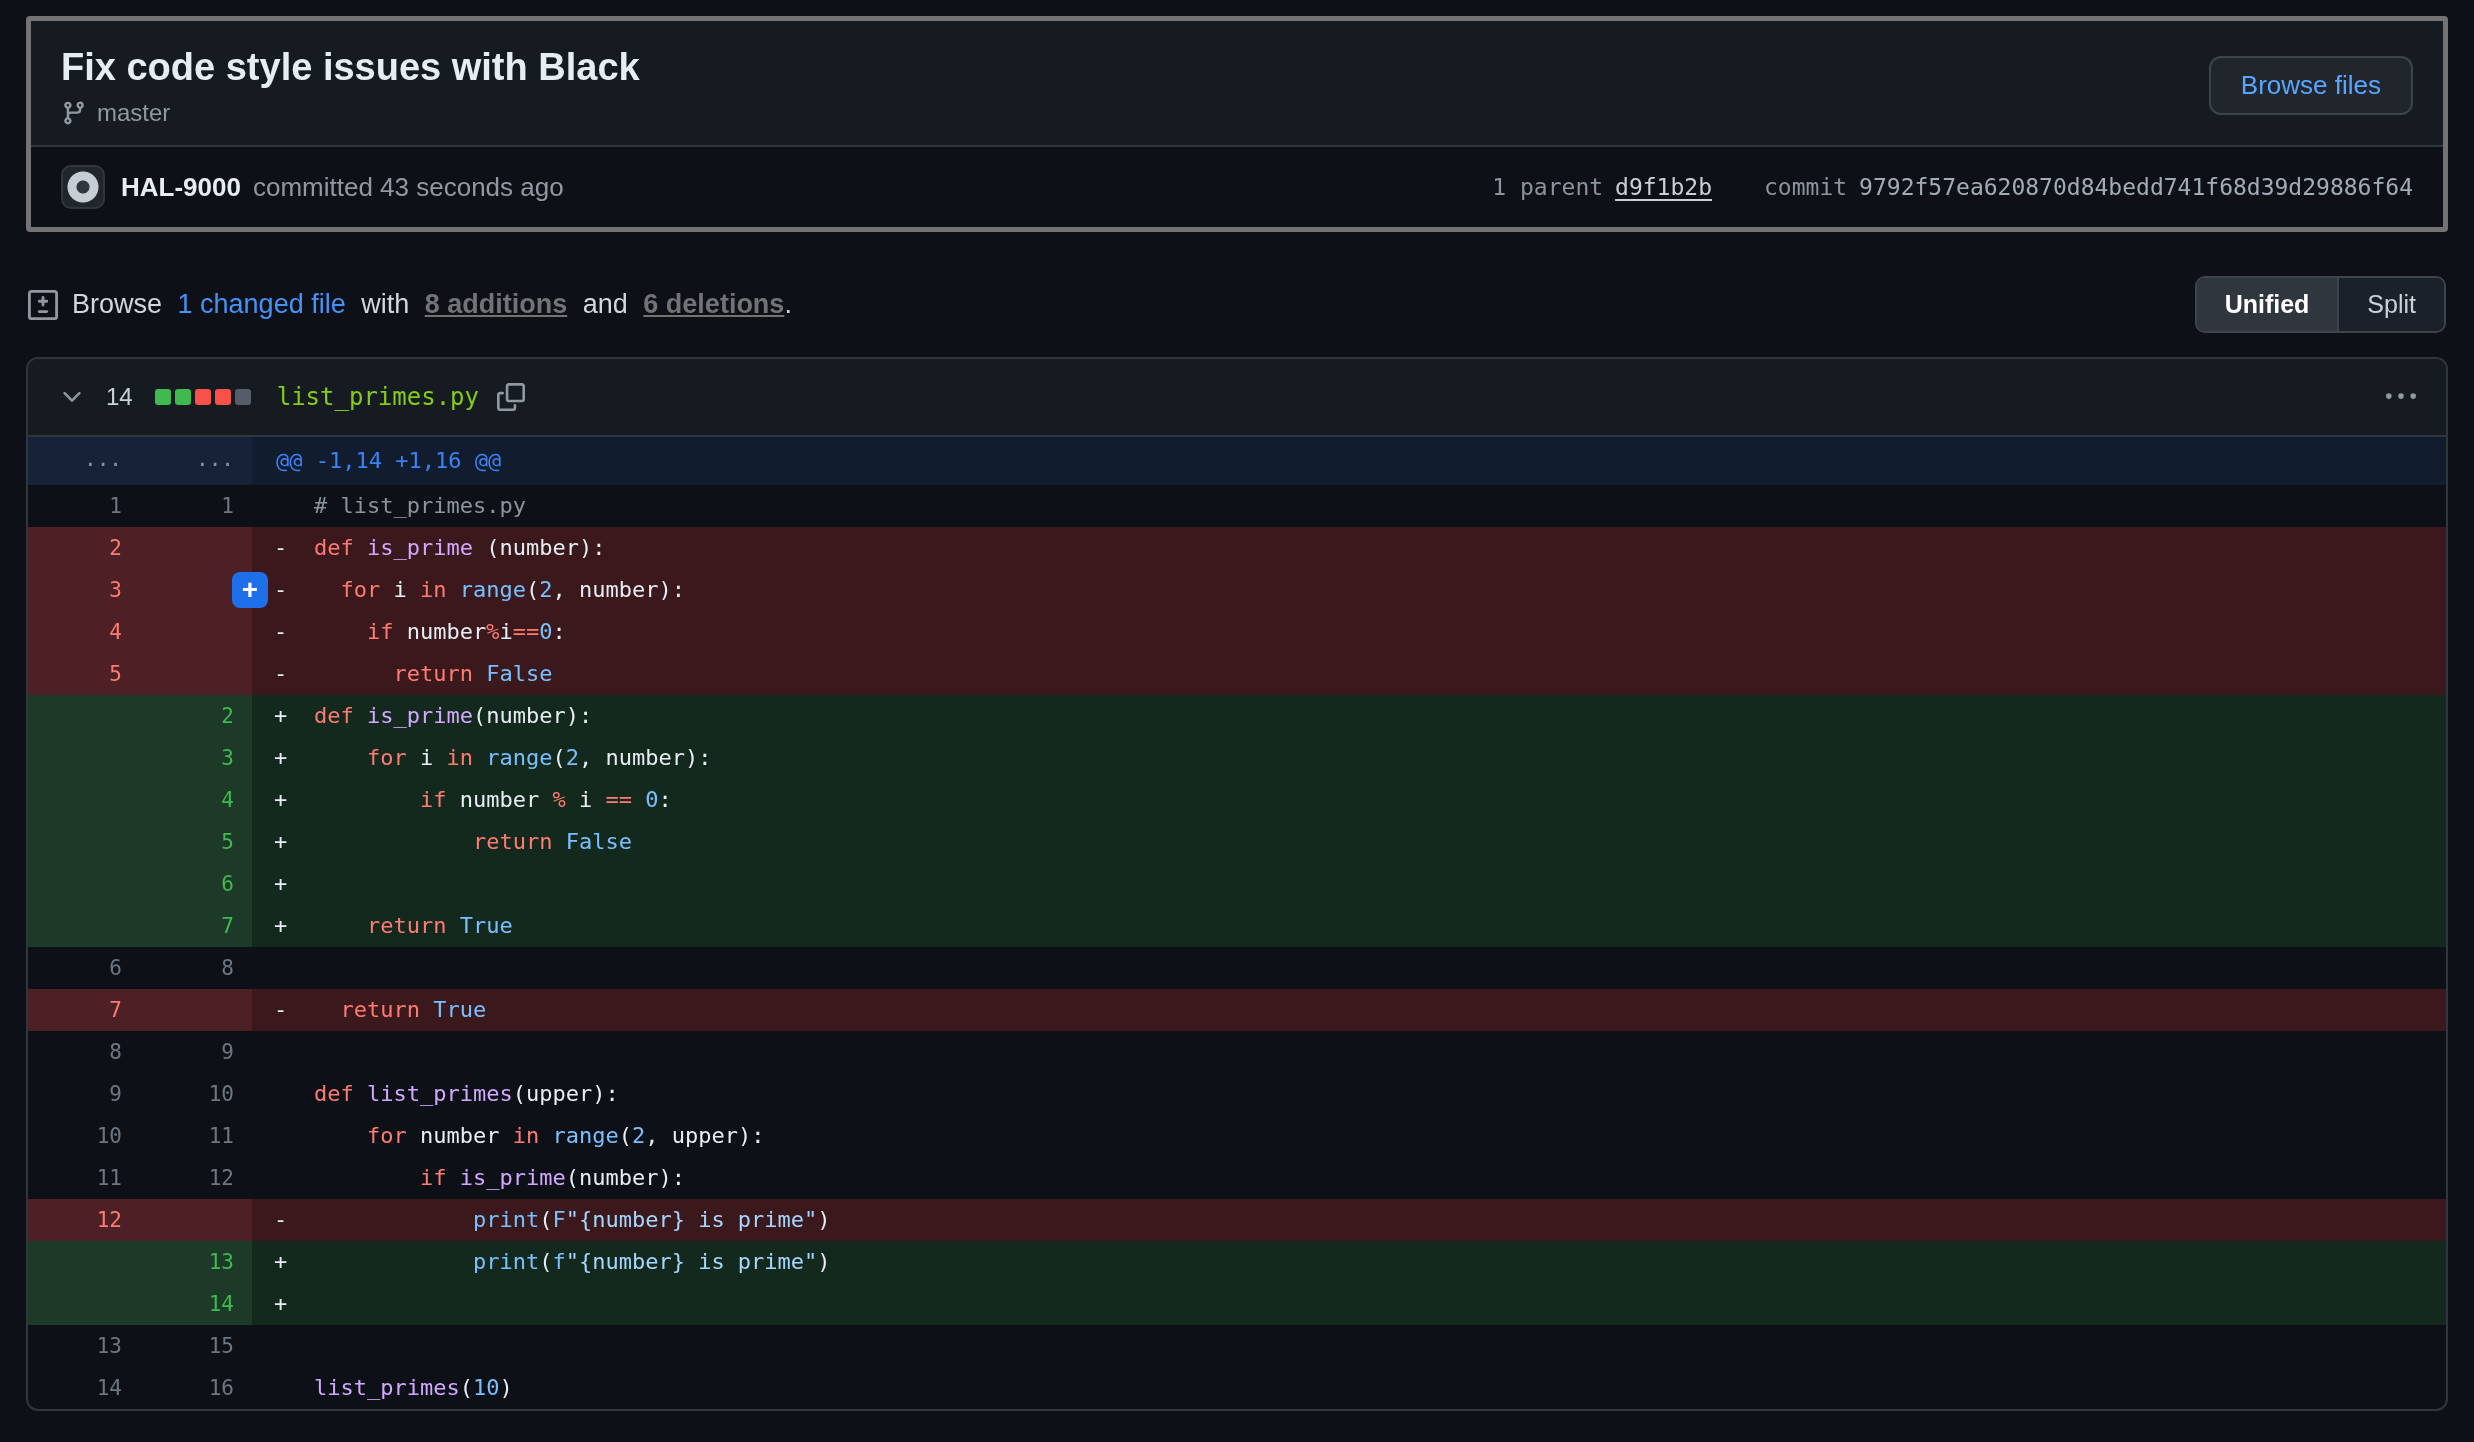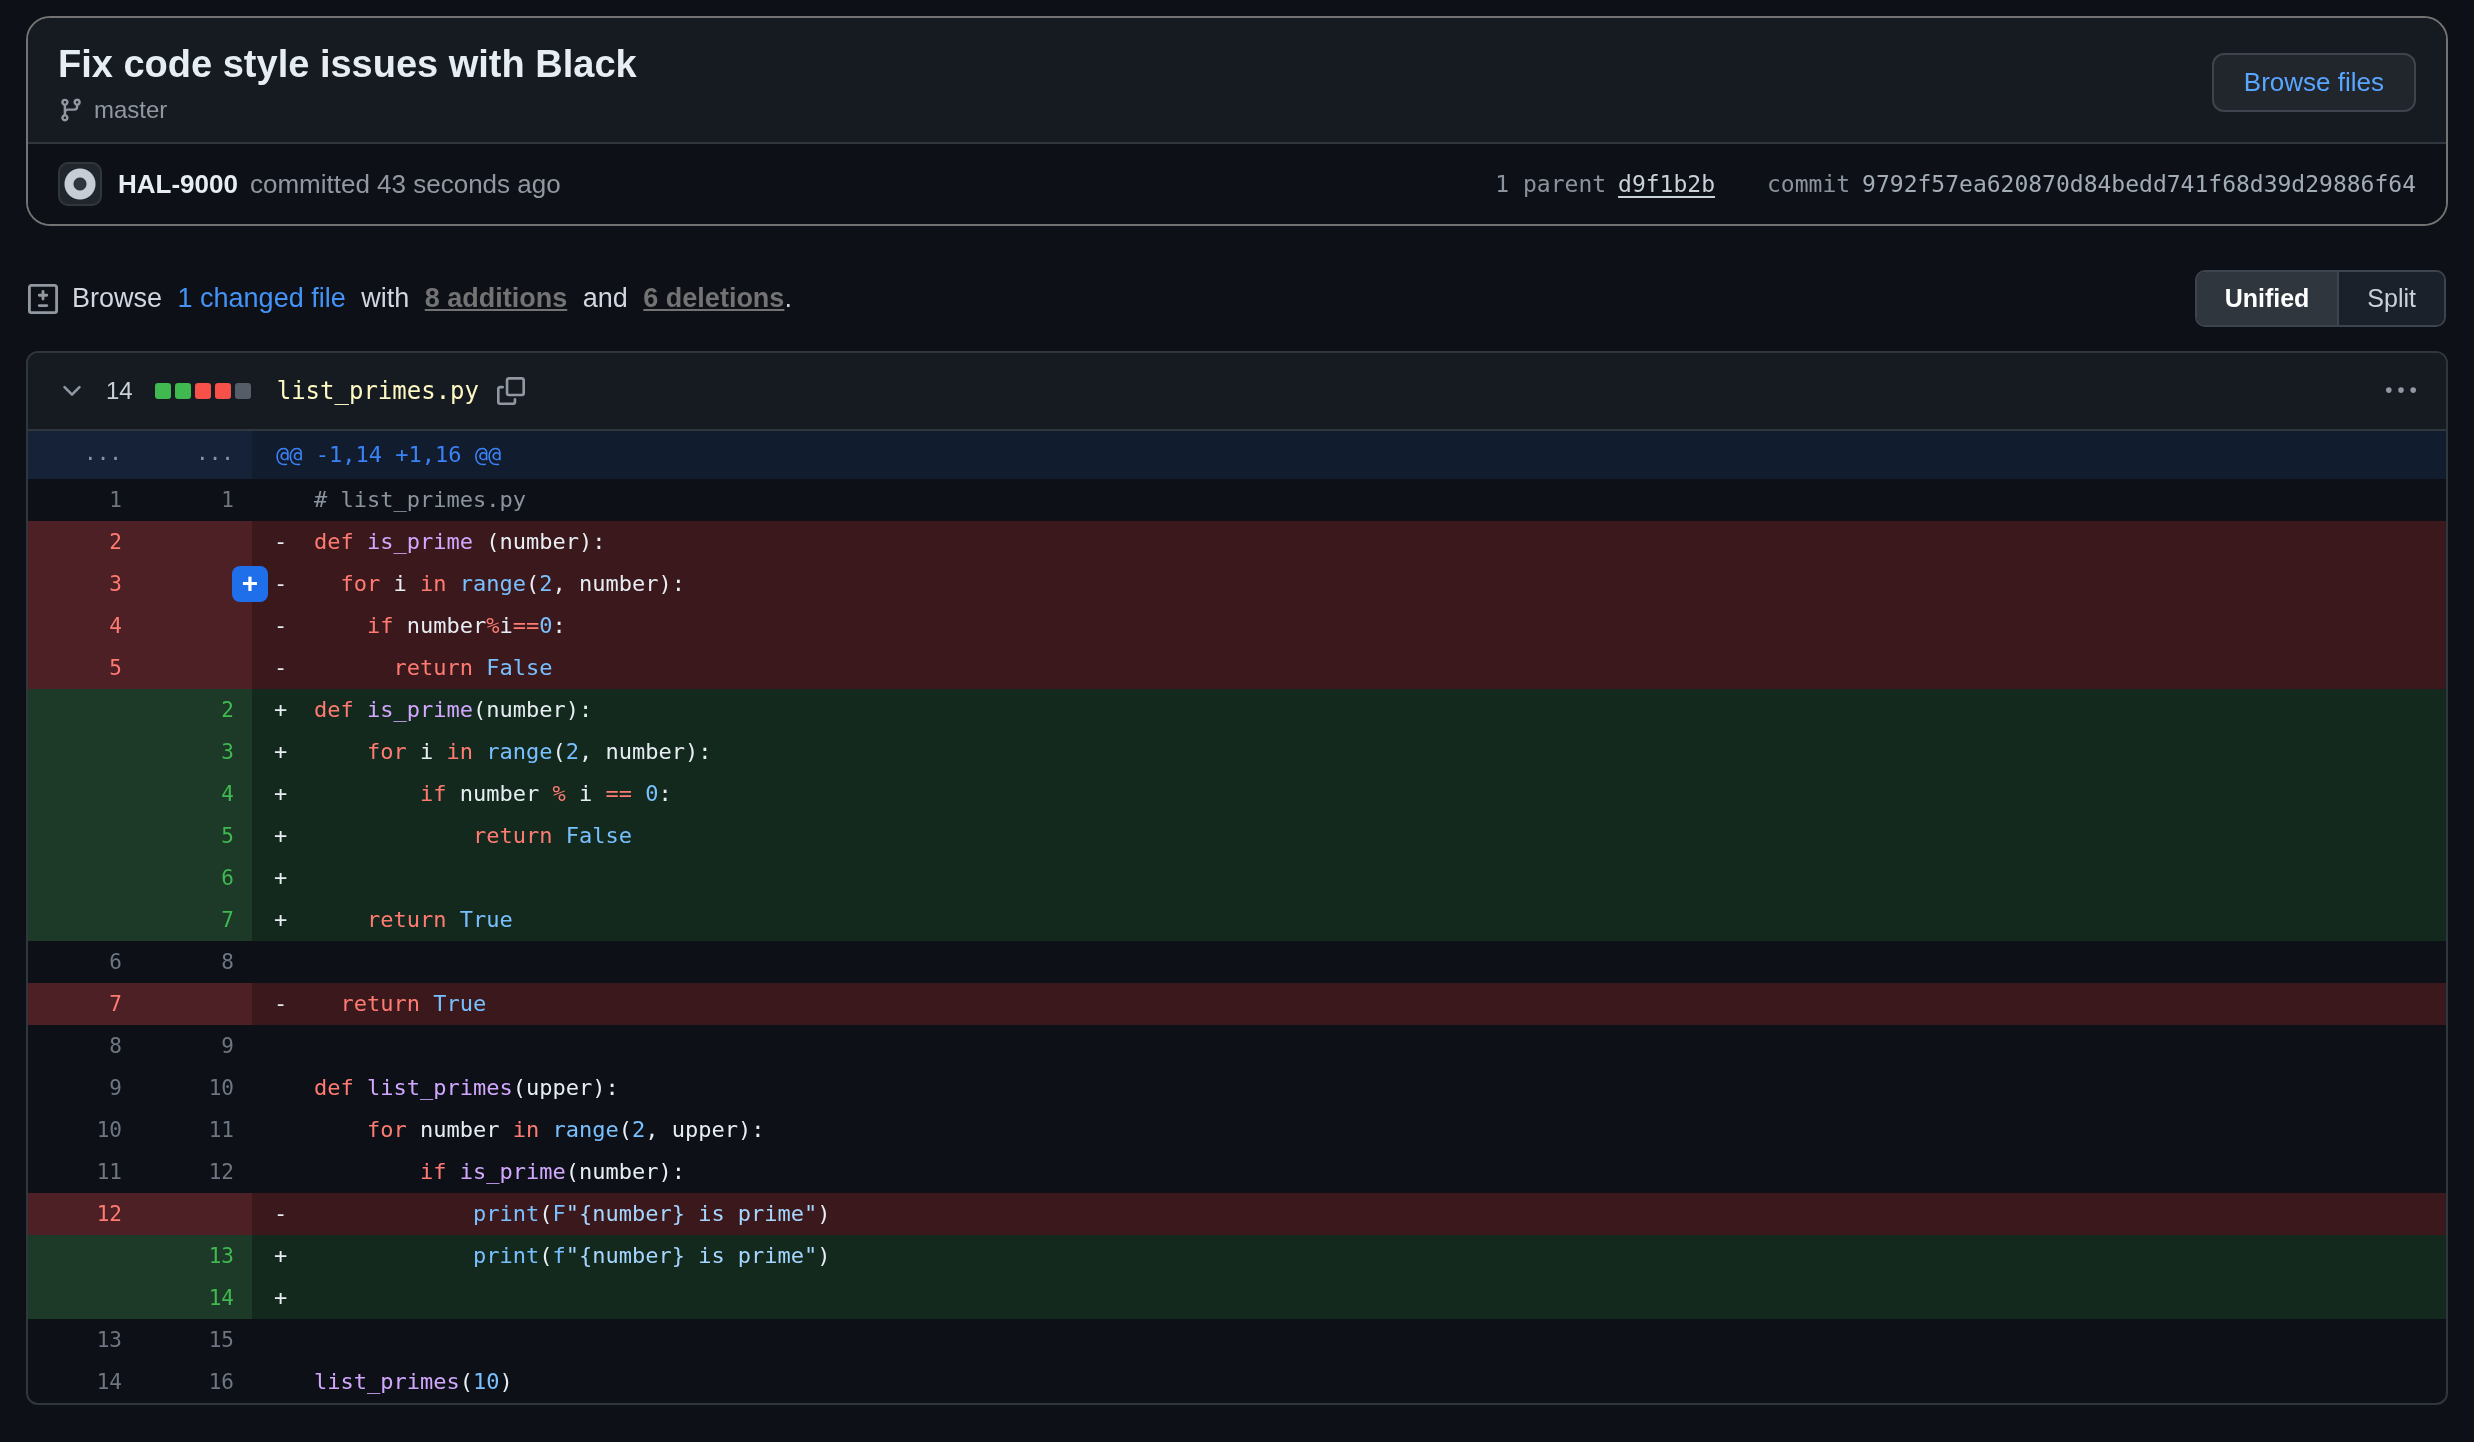--- a/index.html
+++ b/index.html
@@ -7,21 +7,21 @@
   body {
     width: 2474px; height: 1442px;
     background: #0d1117;
     color: #e6edf3;
     font-family: "Liberation Sans", sans-serif;
     padding: 16px 26px 0;
     overflow: hidden;
   }
 
   
-  .commit-box { border: 2px solid #737373; border-radius: 24px; overflow: hidden; }
+  .commit-box { border: 5px solid #737373; border-radius: 4px; overflow: hidden; }
   .commit-title-sec {
     background: #161b22; padding: 22px 30px 18px;
     display: flex; align-items: center; justify-content: space-between;
   }
   .commit-title { margin: 0; font-size: 38px; font-weight: 700; line-height: 48px; color: #e6edf3; }
   .branch-row { margin-top: 8px; display: flex; align-items: center; gap: 10px; color: #9198a1; font-size: 24px; }
   .btn {
     background: #21262d; border: 2px solid #3d444d; border-radius: 12px;
     color: #58a6ff; font-size: 26px; font-weight: 500; padding: 12px 30px;
     cursor: pointer; font-family: inherit; white-space: nowrap;
@@ -65,21 +65,21 @@
   
   .file-panel { border: 2px solid #30363d; border-radius: 12px; overflow: hidden; background: #0d1117; }
   .file-header {
     background: #161b22; height: 78px; display: flex; align-items: center;
     padding: 0 26px; gap: 14px; border-bottom: 2px solid #30363d;
   }
   .icon-btn { background: transparent; border: none; padding: 4px; cursor: pointer; display: flex; align-items: center; }
   .changes-count { color: #c9d1d9; font-size: 24px; margin-left: 2px; }
   .diffstat { display: flex; gap: 4px; margin-left: 8px; }
   .diffstat-block { width: 16px; height: 16px; border-radius: 3px; display: inline-block; }
-  .file-name { font-family: "DejaVu Sans Mono", monospace; font-size: 24px; color: #fef9c3; margin-left: 12px; cursor: pointer; }
+  .file-name { font-family: "DejaVu Sans Mono", monospace; font-size: 24px; color: #84cc16; margin-left: 12px; cursor: pointer; }
   .kebab { margin-left: auto; }
 
   
   .hunk-row { display: flex; background: #111d2e; height: 48px;
     font-family: "DejaVu Sans Mono", monospace; font-size: 22px; line-height: 44px; }
   .hunk-row .ln { background: #152238; cursor: pointer; color: #8b949e; }
   .hunk-text { color: #3b82f6; padding-left: 24px; line-height: 48px; }
 
   
   .diff-row { display: flex; position: relative; min-height: 42px;

